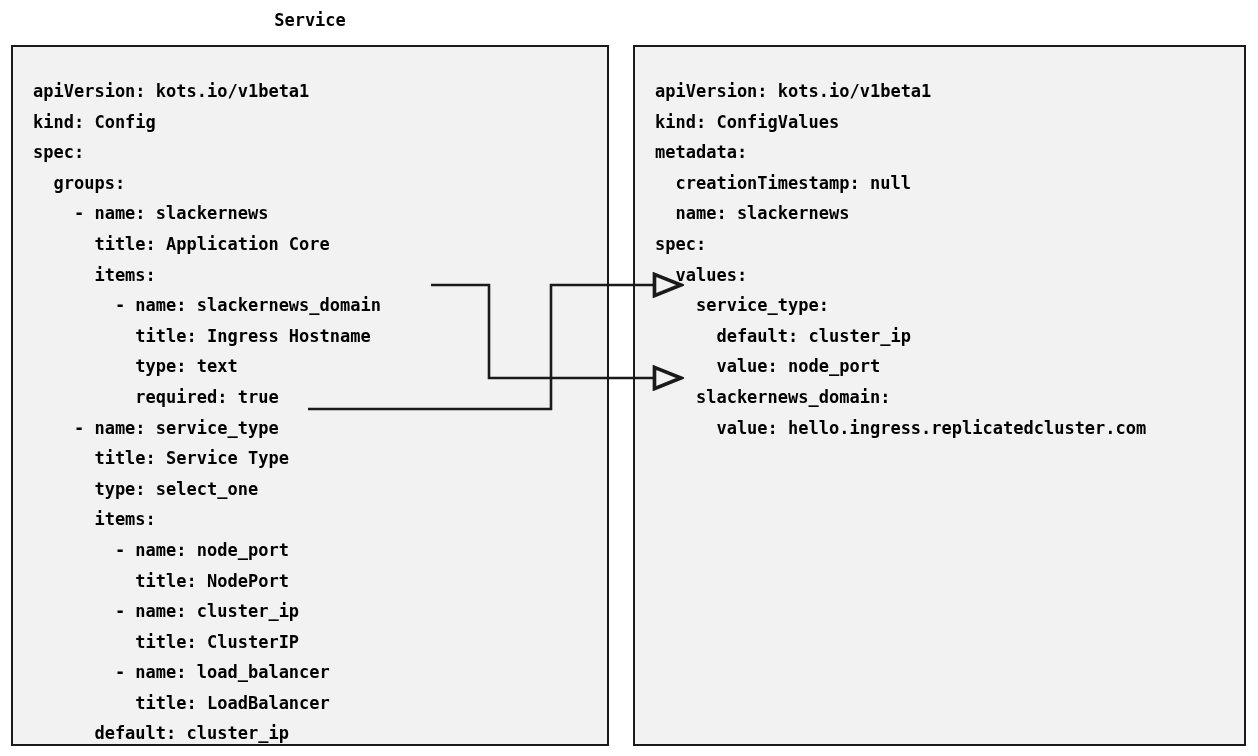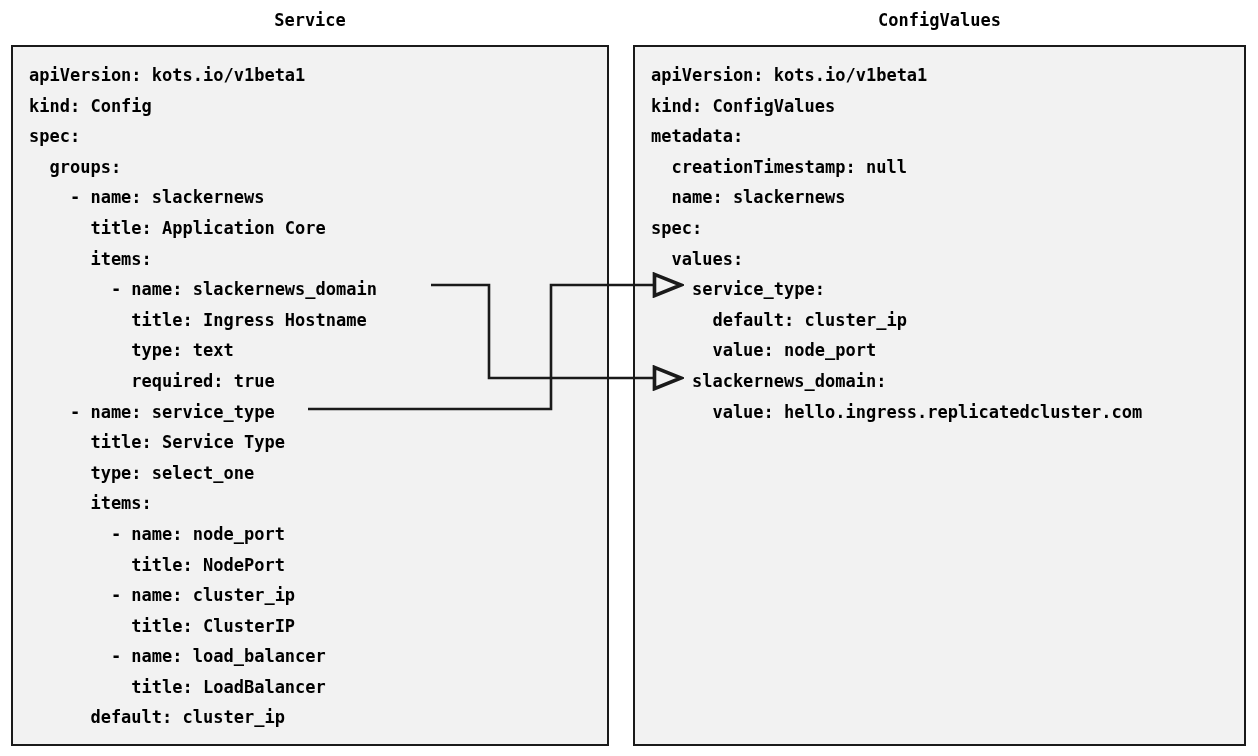--- a/index.html
+++ b/index.html
@@ -54,22 +54,22 @@
     left: 633px;
     top: 45px;
     width: 613px;
     height: 701px;
   }
 
   .yaml {
     position: absolute;
     left: 0;
     top: 0;
-    padding: 13px 0 0 16px;
-    margin: 0;
+    padding: 13px 0 0 4px;
+    margin: 16px;
     font-family: "DejaVu Sans Mono", "Liberation Mono", monospace;
     font-size: 17px;
     font-weight: bold;
     line-height: 30.6px;
     color: #000000;
     white-space: pre;
     letter-spacing: 0px;
   }
 
   .yaml-line {
@@ -88,21 +88,20 @@
     pointer-events: none;
   }
 </style>
 </head>
 <body>
 
 <div id="canvas">
 
   <div class="panel-title" id="title-config">Service</div>
 
-  <div class="panel-title" id="title-values">ConfigValues</div>
 
   <div class="panel" id="panel-config">
     <pre class="yaml" id="yaml-left"><span class="yaml-line">apiVersion: kots.io/v1beta1</span><span class="yaml-line">kind: Config</span><span class="yaml-line">spec:</span><span class="yaml-line">  groups:</span><span class="yaml-line">    - name: slackernews</span><span class="yaml-line">      title: Application Core</span><span class="yaml-line">      items:</span><span class="yaml-line">        - name: slackernews_domain</span><span class="yaml-line">          title: Ingress Hostname</span><span class="yaml-line">          type: text</span><span class="yaml-line">          required: true</span><span class="yaml-line">    - name: service_type</span><span class="yaml-line">      title: Service Type</span><span class="yaml-line">      type: select_one</span><span class="yaml-line">      items:</span><span class="yaml-line">        - name: node_port</span><span class="yaml-line">          title: NodePort</span><span class="yaml-line">        - name: cluster_ip</span><span class="yaml-line">          title: ClusterIP</span><span class="yaml-line">        - name: load_balancer</span><span class="yaml-line">          title: LoadBalancer</span><span class="yaml-line">      default: cluster_ip</span></pre>
   </div>
 
   <div class="panel" id="panel-values">
     <pre class="yaml" id="yaml-right"><span class="yaml-line">apiVersion: kots.io/v1beta1</span><span class="yaml-line">kind: ConfigValues</span><span class="yaml-line">metadata:</span><span class="yaml-line">  creationTimestamp: null</span><span class="yaml-line">  name: slackernews</span><span class="yaml-line">spec:</span><span class="yaml-line">  values:</span><span class="yaml-line">    service_type:</span><span class="yaml-line">      default: cluster_ip</span><span class="yaml-line">      value: node_port</span><span class="yaml-line">    slackernews_domain:</span><span class="yaml-line">      value: hello.ingress.replicatedcluster.com</span></pre>
   </div>
 
   <svg id="connectors" viewBox="0 0 1258 756" width="1258" height="756">

